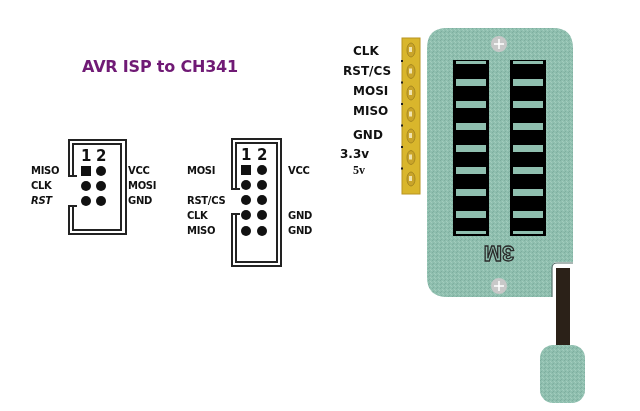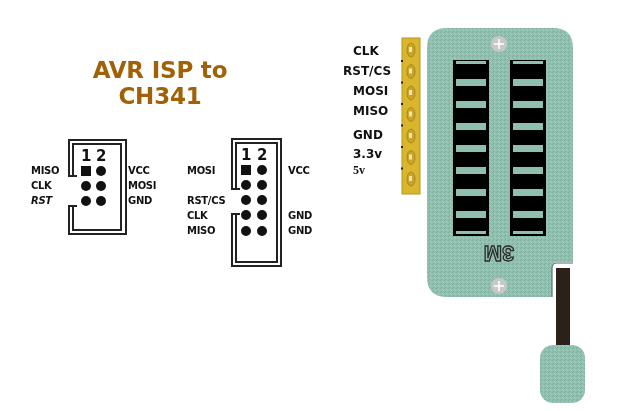--- a/index.html
+++ b/index.html
@@ -1,20 +1,20 @@
 <!DOCTYPE html>
 <html><head>
 <meta charset="utf-8">
 <style>
   html, body { margin: 0; padding: 0; background: #ffffff; }
   body { width: 640px; height: 411px; position: relative; overflow: hidden;
          font-family: "DejaVu Sans", "Liberation Sans", sans-serif; }
   .abs { position: absolute; }
   .title { left: 60px; top: 57px; width: 200px; text-align: center;
-           font-size: 23px; font-weight: bold; color: #a16207; letter-spacing: -0.2px; }
+           font-size: 16px; font-weight: bold; color: #701a75; letter-spacing: -0.2px; }
   .lbl { position: absolute; font-size: 10px; font-weight: bold; color: #111;
          line-height: 12px; white-space: nowrap; letter-spacing: -0.3px; }
   .hdr-lbl { position: absolute; font-size: 12px; font-weight: bold; color: #111;
              line-height: 14px; white-space: nowrap; }
   .pnum { position: absolute; font-size: 15px; font-weight: bold; color: #111; line-height: 15px; }
   svg { position: absolute; left: 0; top: 0; }
 </style>
 </head>
 <body>
 
@@ -71,21 +71,21 @@
   <div class="lbl" style="left:288px;top:210px;">GND</div>
   <div class="lbl" style="left:288px;top:225px;">GND</div>
 </div>
 
 <div>
   <div class="hdr-lbl" style="left:353px;top:44px;">CLK</div>
   <div class="hdr-lbl" style="left:343px;top:64px;">RST/CS</div>
   <div class="hdr-lbl" style="left:353px;top:84px;">MOSI</div>
   <div class="hdr-lbl" style="left:353px;top:104px;">MISO</div>
   <div class="hdr-lbl" style="left:353px;top:128px;">GND</div>
-  <div class="hdr-lbl" style="left:353px;top:147px;">3.3v</div>
+  <div class="hdr-lbl" style="left:340px;top:147px;">3.3v</div>
   <div class="hdr-lbl" style="left:353px;top:163px;font-family:Liberation Serif, serif;">5v</div>
 </div>
 
 <svg width="640" height="411">
   <defs>
     <pattern id="noise" width="4" height="4" patternUnits="userSpaceOnUse">
       <rect width="4" height="4" fill="#8fbfaf"></rect>
       <rect x="0" y="0" width="1" height="1" fill="#7fae9f"></rect>
       <rect x="2" y="1" width="1" height="1" fill="#a3ccbd"></rect>
       <rect x="1" y="3" width="1" height="1" fill="#7fae9f"></rect>

